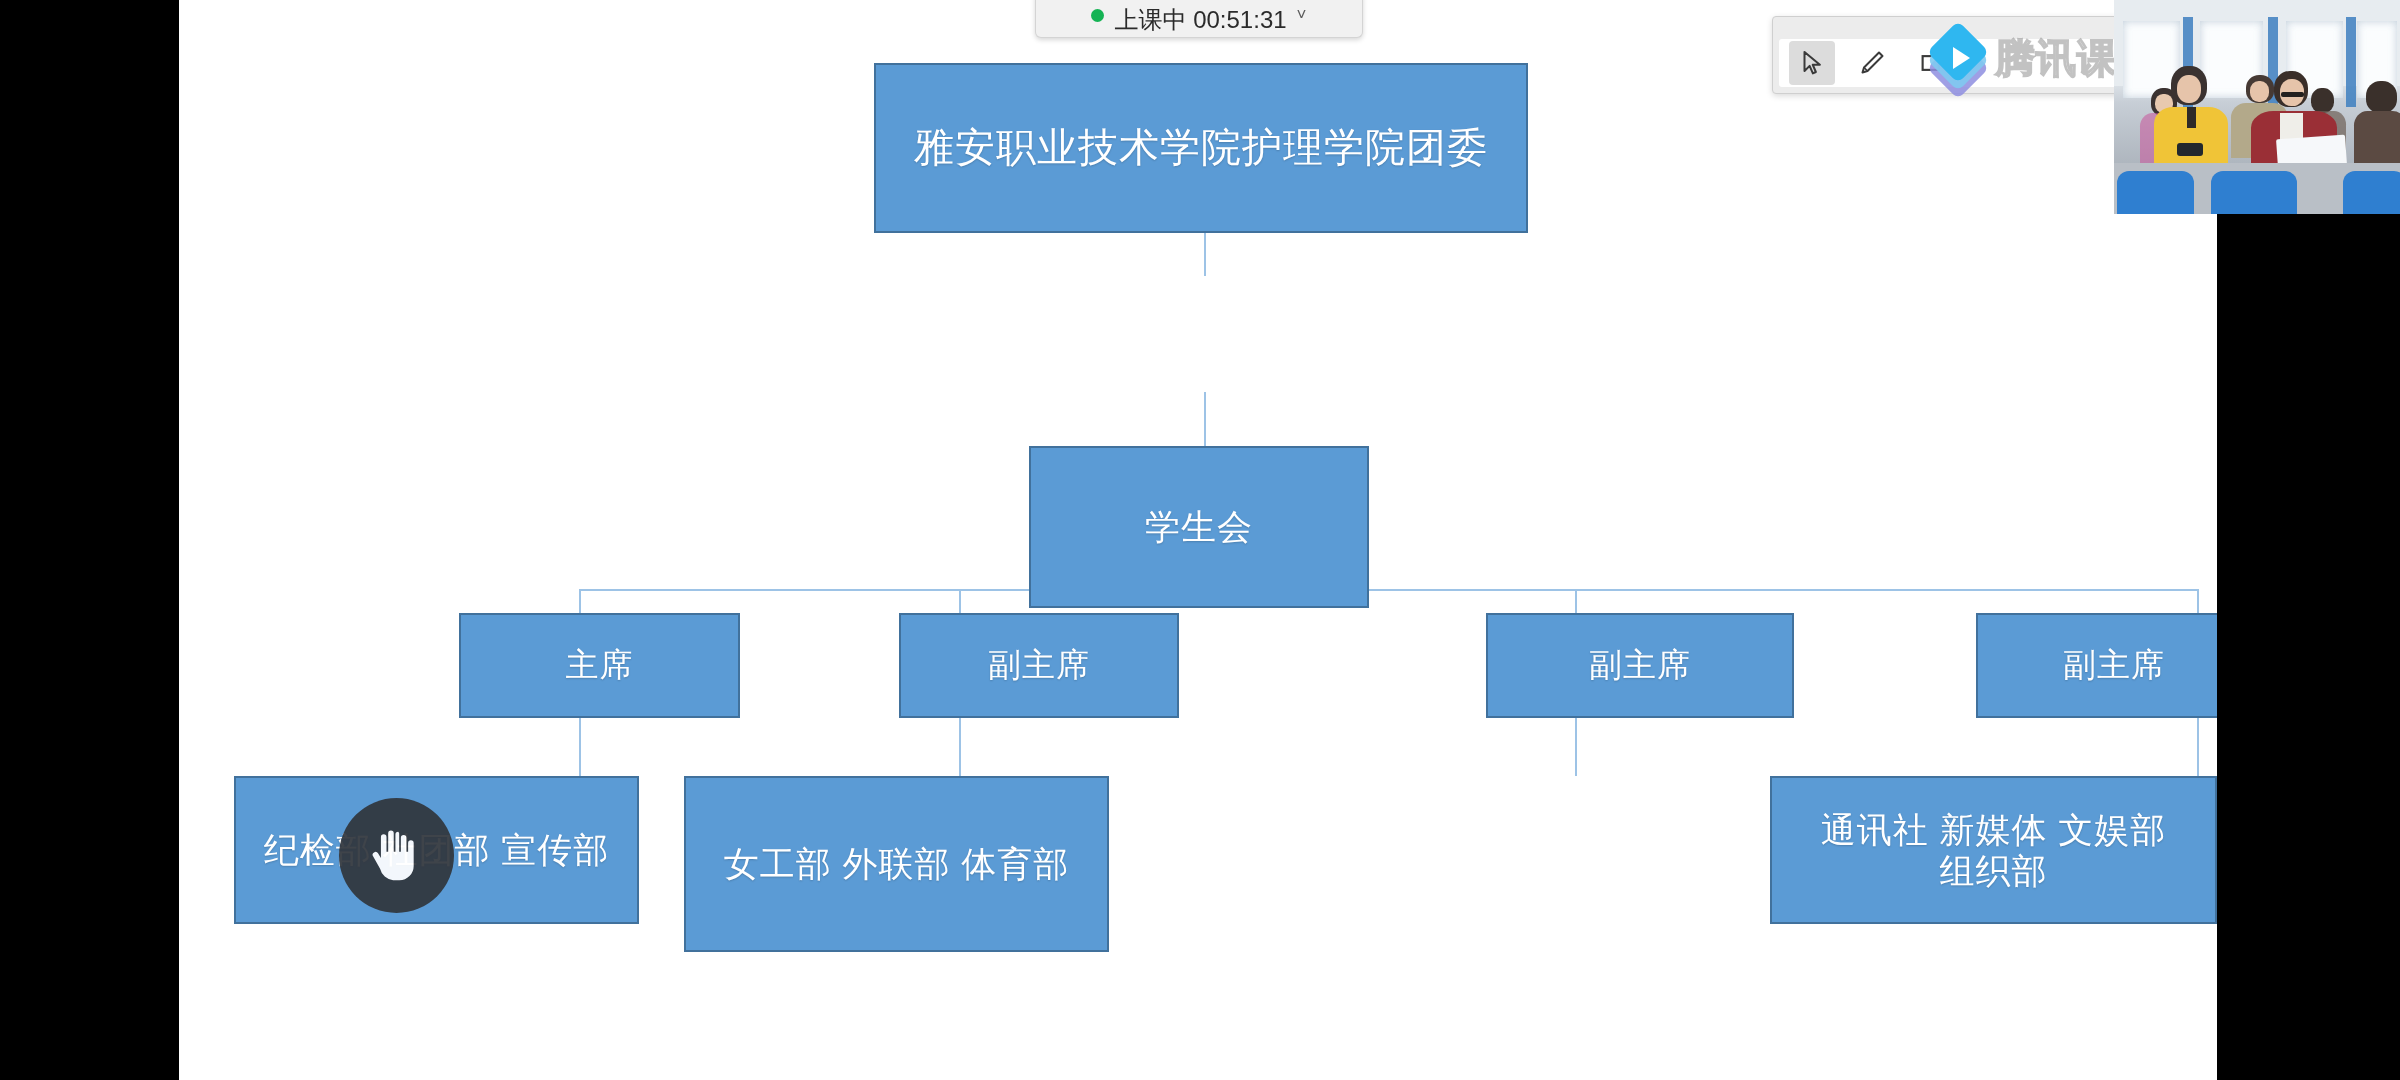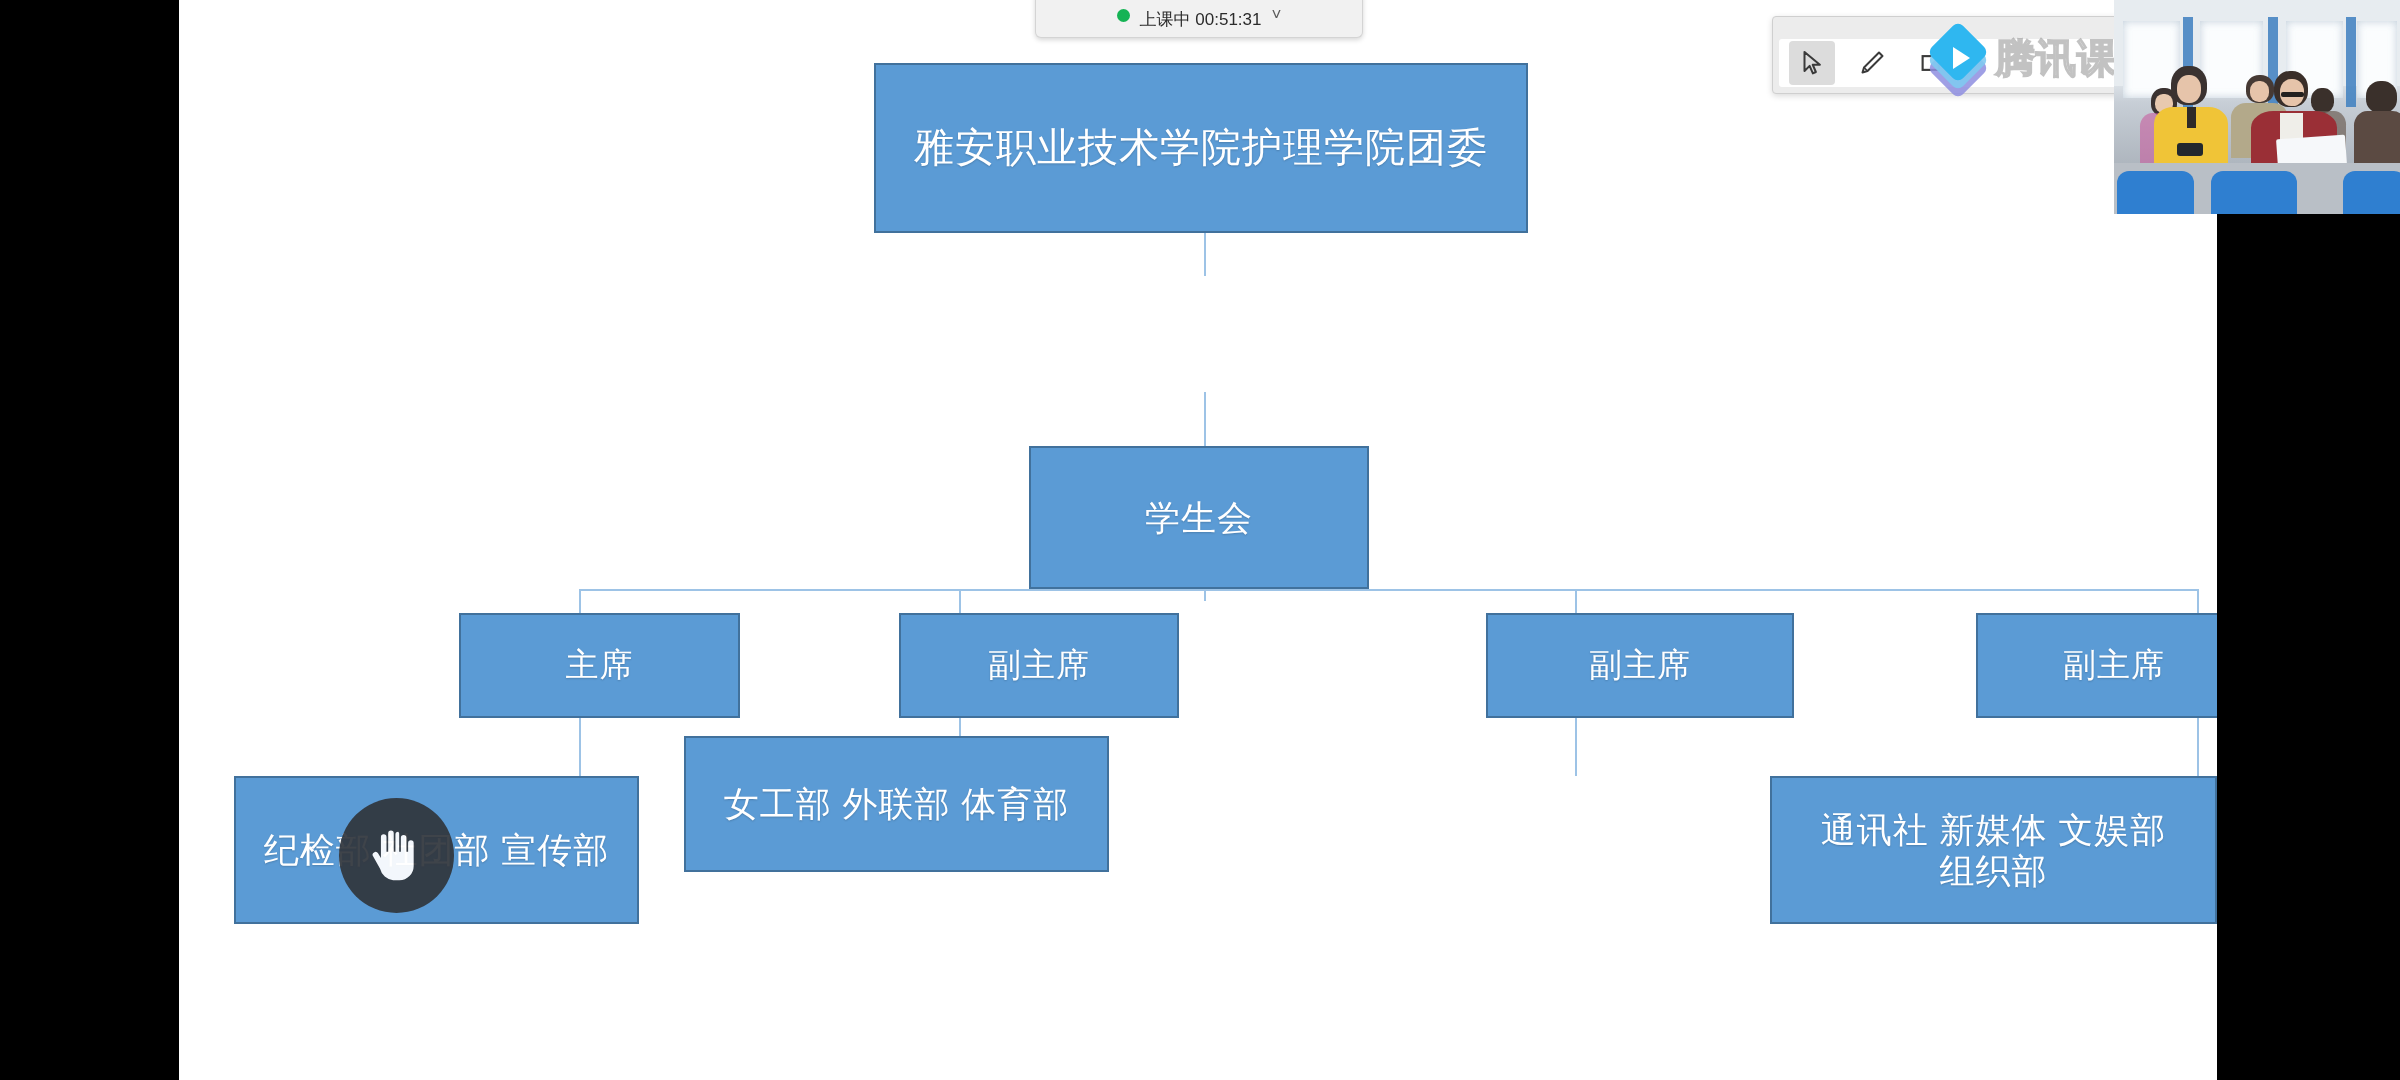--- a/index.html
+++ b/index.html
@@ -42,21 +42,21 @@
   #status-pill{
     position:absolute;left:1035px;top:-6px;width:328px;height:44px;
     box-sizing:border-box;
     background:#f1f1f1;border:1px solid #d4d4d4;border-top:none;
     border-radius:0 0 6px 6px;
     box-shadow:0 2px 5px rgba(0,0,0,.16);
     display:flex;align-items:center;justify-content:center;gap:10px;
     z-index:30;
   }
   #status-pill .dot{width:13px;height:13px;border-radius:50%;background:#15b354;flex:0 0 auto;}
-  #status-pill .txt{font-size:17px;color:#2b2b2b;white-space:nowrap;margin-top:8px;}
+  #status-pill .txt{font-size:24px;color:#2b2b2b;white-space:nowrap;margin-top:8px;}
   #status-pill .chev{font-size:17px;color:#5a5a5a;line-height:1;transform:translateY(-1px);}
 
   
   #anno-toolbar{
     position:absolute;left:1772px;top:16px;width:362px;height:78px;
     box-sizing:border-box;background:#ececec;
     border:1px solid #cfcfcf;border-radius:4px;
     box-shadow:0 2px 6px rgba(0,0,0,.15);
     z-index:28;
   }
@@ -141,41 +141,41 @@
       <div class="conn v" style="left:400px;top:716px;height:60px;"></div>
       <div class="conn v" style="left:780px;top:716px;height:60px;"></div>
       <div class="conn v" style="left:1396px;top:716px;height:60px;"></div>
       <div class="conn v" style="left:2018px;top:716px;height:60px;"></div>
 
       <div class="node" style="left:695px;top:63px;width:654px;height:170px;font-size:40px;">
         <span>雅安职业技术学院护理学院团委</span>
       </div>
 
 
-      <div class="node" style="left:850px;top:446px;width:340px;height:143px;font-size:35px;">
+      <div class="node" style="left:850px;top:446px;width:340px;height:162px;font-size:35px;">
         <span>学生会</span>
       </div>
 
       <div class="node" style="left:243px;top:613px;width:281px;height:105px;font-size:33px;margin-left:37px;">
         <span>主席</span>
       </div>
       <div class="node" style="left:720px;top:613px;width:280px;height:105px;font-size:33px;">
         <span>副主席</span>
       </div>
       <div class="node" style="left:1307px;top:613px;width:308px;height:105px;font-size:33px;">
         <span>副主席</span>
       </div>
       <div class="node" style="left:1797px;top:613px;width:276px;height:105px;font-size:33px;">
         <span>副主席</span>
       </div>
 
       <div class="node" style="left:55px;top:776px;width:405px;height:148px;font-size:35px;">
         <span>纪检部 社团部 宣传部</span>
       </div>
-      <div class="node" style="left:505px;top:736px;width:425px;height:136px;font-size:35px;">
+      <div class="node" style="left:505px;top:776px;width:425px;height:176px;font-size:35px;">
         <span>女工部 外联部 体育部</span>
       </div>
       <div class="node" style="left:1591px;top:776px;width:447px;height:148px;font-size:35px;">
         <span>通讯社 新媒体 文娱部
 组织部</span>
       </div>
 
     </div>
 
     <div id="pan-cursor">

